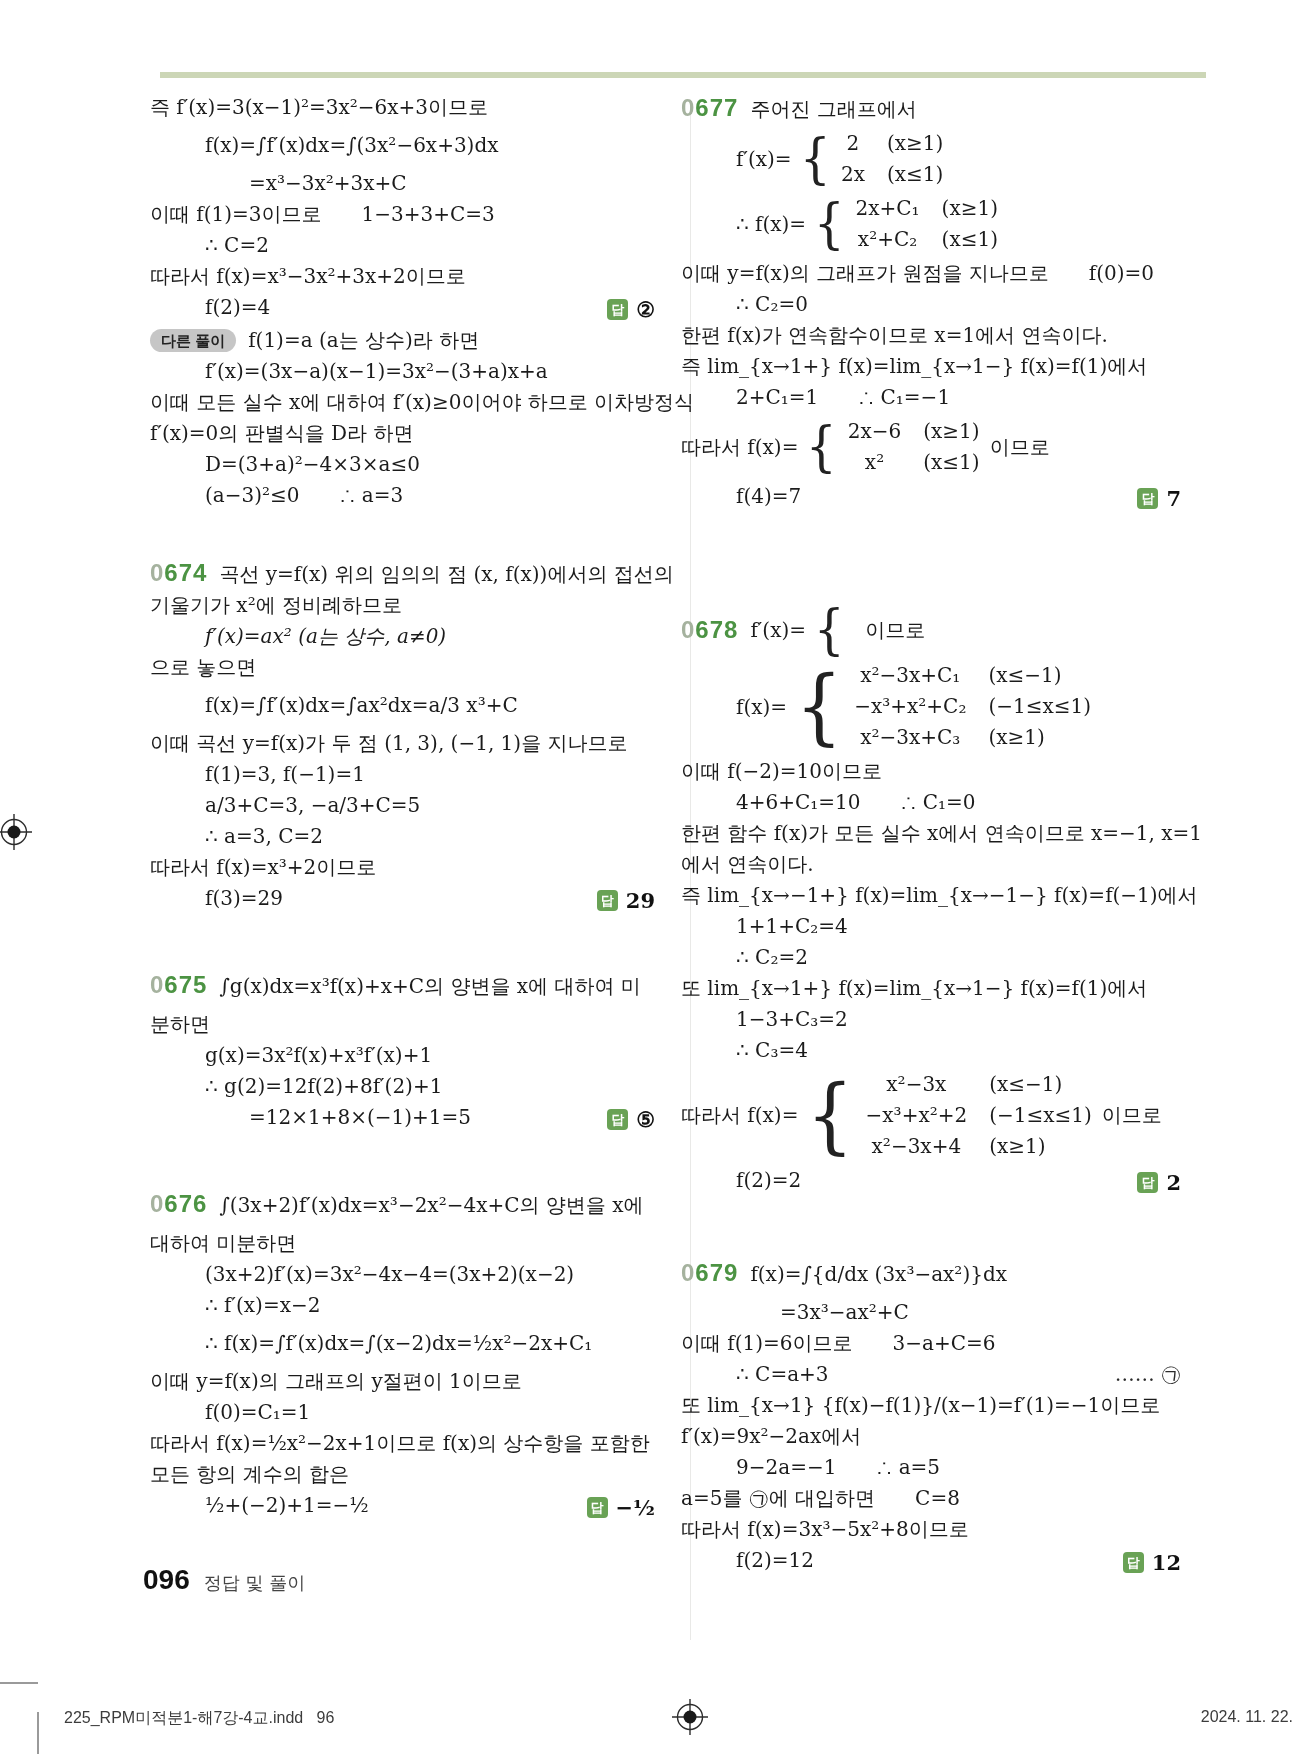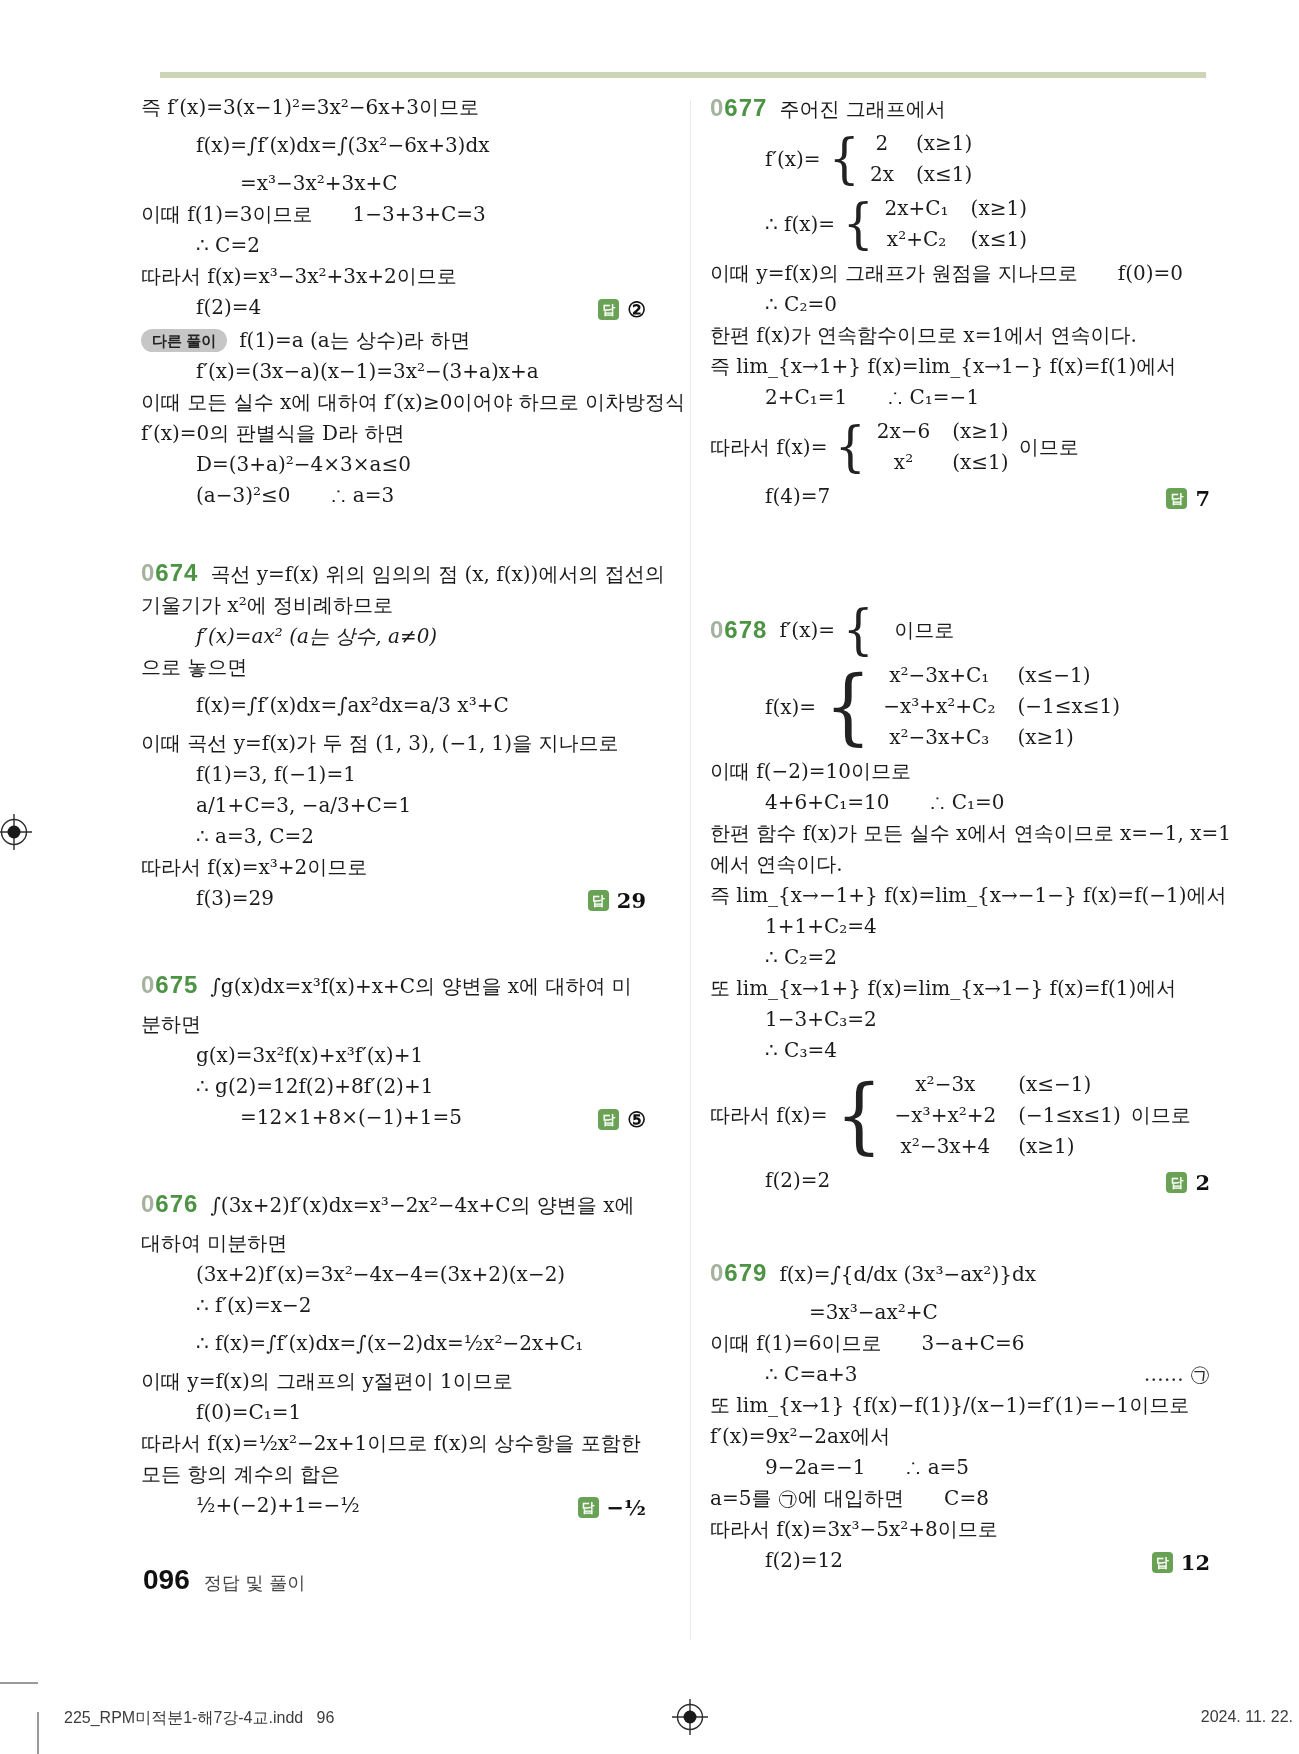--- a/index.html
+++ b/index.html
@@ -1,21 +1,21 @@
 <!DOCTYPE html>
 <html><head>
 <meta charset="utf-8">
 <style>
   html,body{margin:0;padding:0;background:#ffffff;}
   .page{position:relative;width:1299px;height:1754px;background:#ffffff;overflow:hidden;
         font-family:"DejaVu Serif","Liberation Serif",serif;color:#1b1b1b;}
   .topbar{position:absolute;left:160px;top:72px;width:1046px;height:6px;}
   .col{position:absolute;top:92px;}
-  .col-left{left:141px;width:505px;}
-  .col-right{left:710px;width:500px;}
+  .col-left{left:150px;width:505px;}
+  .col-right{left:681px;width:500px;}
   .divider{position:absolute;left:690px;top:100px;width:1px;height:1540px;background:#e9e9e7;}
   .line{display:flex;align-items:baseline;min-height:31px;line-height:31px;
         font-size:20px;white-space:pre;}
   .line.tall{min-height:45px;line-height:45px;}
   .gap{width:100%;}
   .txt{white-space:pre;}
   .prob-num{font-family:"Liberation Sans",sans-serif;font-weight:bold;font-size:24px;
             letter-spacing:1px;margin-right:12px;}
   .prob-num .zero{color:#a5b29e;}
   .prob-num .rest{color:#4c9343;}
@@ -70,21 +70,21 @@
       <div class="line"><span class="txt" style="padding-left: 55px;">D=(3+a)²−4×3×a≤0</span></div>
       <div class="line"><span class="txt" style="padding-left: 55px;">(a−3)²≤0　　∴ a=3</span></div>
       <div class="gap" style="height: 46px;"></div>
       <div class="line"><span class="prob-num"><span class="zero">0</span><span class="rest">674</span></span><span class="txt">곡선 y=f(x) 위의 임의의 점 (x, f(x))에서의 접선의</span></div>
       <div class="line"><span class="txt">기울기가 x²에 정비례하므로</span></div>
       <div class="line"><span class="txt" style="padding-left: 55px; font-style: italic;">f′(x)=ax² (a는 상수, a≠0)</span></div>
       <div class="line"><span class="txt">으로 놓으면</span></div>
       <div class="line tall"><span class="txt" style="padding-left: 55px;">f(x)=∫f′(x)dx=∫ax²dx=a/3 x³+C</span></div>
       <div class="line"><span class="txt">이때 곡선 y=f(x)가 두 점 (1, 3), (−1, 1)을 지나므로</span></div>
       <div class="line"><span class="txt" style="padding-left: 55px;">f(1)=3, f(−1)=1</span></div>
-      <div class="line"><span class="txt" style="padding-left: 55px;">a/1+C=3, −a/3+C=1</span></div>
+      <div class="line"><span class="txt" style="padding-left: 55px;">a/3+C=3, −a/3+C=5</span></div>
       <div class="line"><span class="txt" style="padding-left: 55px;">∴ a=3, C=2</span></div>
       <div class="line"><span class="txt">따라서 f(x)=x³+2이므로</span></div>
       <div class="line"><span class="txt" style="padding-left: 55px;">f(3)=29</span><span class="ans"><span class="ans-badge">답</span><span class="ans-val">29</span></span></div>
       <div class="gap" style="height: 46px;"></div>
       <div class="line tall"><span class="prob-num"><span class="zero">0</span><span class="rest">675</span></span><span class="txt">∫g(x)dx=x³f(x)+x+C의 양변을 x에 대하여 미</span></div>
       <div class="line"><span class="txt">분하면</span></div>
       <div class="line"><span class="txt" style="padding-left: 55px;">g(x)=3x²f(x)+x³f′(x)+1</span></div>
       <div class="line"><span class="txt" style="padding-left: 55px;">∴ g(2)=12f(2)+8f′(2)+1</span></div>
       <div class="line"><span class="txt" style="padding-left: 99px;">=12×1+8×(−1)+1=5</span><span class="ans"><span class="ans-badge">답</span><span class="ans-val">⑤</span></span></div>
       <div class="gap" style="height: 46px;"></div>

